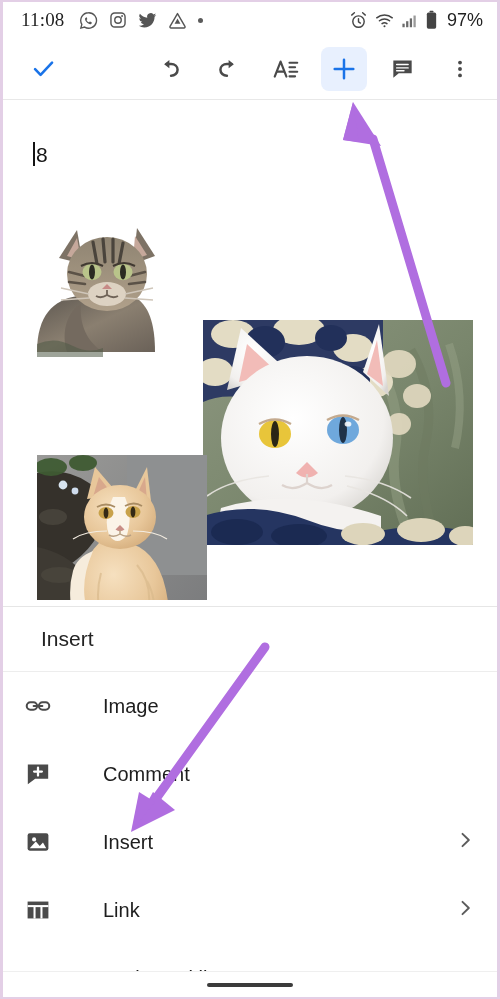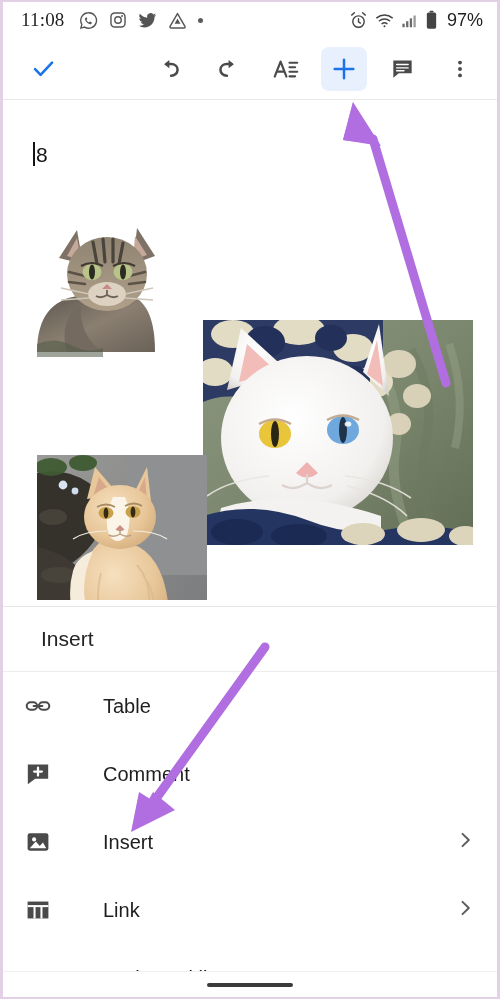--- a/index.html
+++ b/index.html
@@ -426,21 +426,21 @@
     <div id="insert-title">Insert</div>
 
     <div class="menu-item">
       <span class="mi-icon">
         <svg width="26" height="26" viewBox="0 0 24 24">
           <rect x="1.6" y="8.6" width="9.6" height="6.8" rx="3.4" fill="none" stroke="#4a4a4a" stroke-width="1.9"></rect>
           <rect x="12.8" y="8.6" width="9.6" height="6.8" rx="3.4" fill="none" stroke="#4a4a4a" stroke-width="1.9"></rect>
           <path d="M8 12h8" stroke="#4a4a4a" stroke-width="1.9" stroke-linecap="round"></path>
         </svg>
       </span>
-      <span class="mi-label">Table</span>
+      <span class="mi-label">Image</span>
     </div>
 
     <div class="menu-item">
       <span class="mi-icon">
         <svg width="26" height="26" viewBox="0 0 24 24">
           <path d="M2.6 3.2h18.8v13.2H9.4l-6.8 5z" fill="#4a4a4a"></path>
           <path d="M12 6.2v7.2M8.4 9.8h7.2" stroke="#ffffff" stroke-width="2.1" stroke-linecap="round"></path>
         </svg>
       </span>
       <span class="mi-label">Comment</span>

